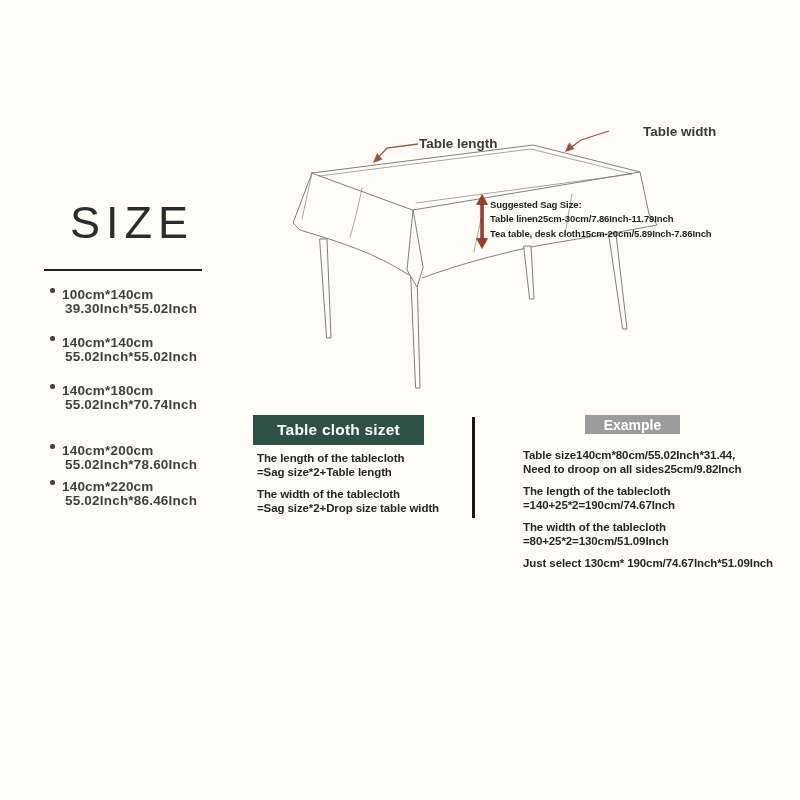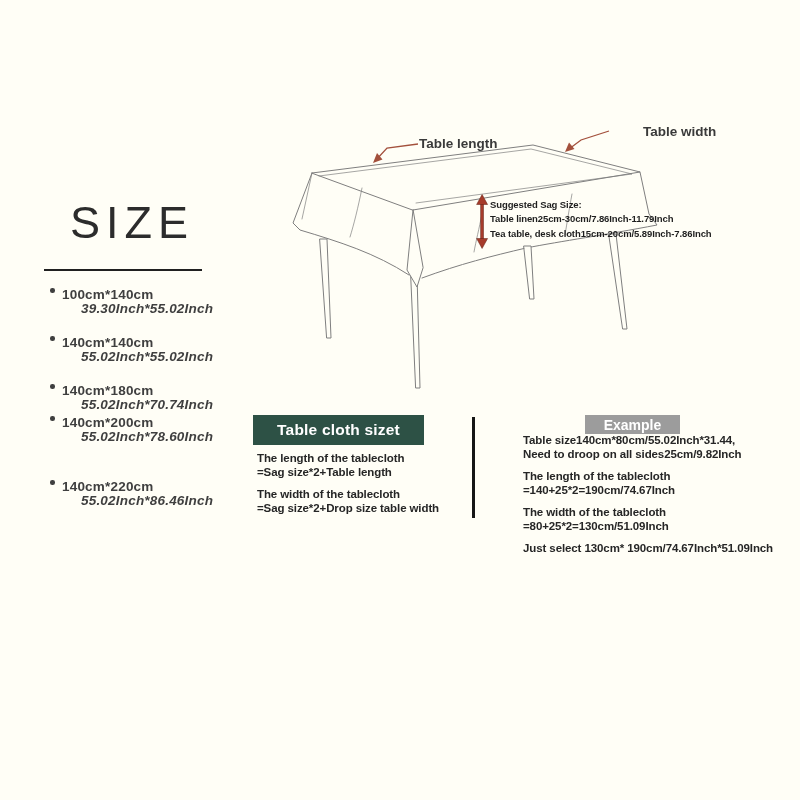--- a/index.html
+++ b/index.html
@@ -12,21 +12,21 @@
   .size-title{
     position:absolute;left:43px;top:197px;
     font-size:45px;font-weight:400;letter-spacing:6px;color:#2c2c2c;margin-left:27px;
   }
   .size-underline{position:absolute;left:44px;top:269px;width:158px;height:2.4px;background:#202020;}
   .size-item{
     position:absolute;left:62px;color:#3f3f3f;
     font-size:13.5px;font-weight:700;line-height:13.5px;letter-spacing:0.2px;white-space:nowrap;
   }
   .size-item .dot{position:absolute;left:-12px;top:0;width:4.5px;height:4.5px;border-radius:50%;background:#3f3f3f;}
-  .size-item .inch-line{margin-left:19px;font-style:italic;}
+  .size-item .inch-line{margin-left:3px;}
   
   .diagram-svg{position:absolute;left:270px;top:118px;}
   .line{stroke:var(--dline,#7f7f7f);fill:none;stroke-width:1;stroke-linejoin:round;stroke-linecap:round;}
   .fillbg{fill:var(--bg,#fffef6);}
   .thin{stroke-width:0.7;}
   .red{fill:var(--red,#a63b2a);stroke:#5f1f12;stroke-width:0.5;}
   .leader{stroke:var(--brown,#a3503c);stroke-width:1.3;fill:none;}
   .leadhead{fill:var(--brown,#a3503c);stroke:none;}
   .dlabel{position:absolute;font-size:13.5px;font-weight:600;color:#3a3a3a;white-space:nowrap;}
   .label-length{left:419px;top:136px;}
@@ -40,21 +40,21 @@
     position:absolute;display:flex;align-items:center;justify-content:center;
     color:#ffffff;font-weight:700;white-space:nowrap;
   }
   .green-box{left:253px;top:415px;width:171px;height:30px;background:var(--green,#2d5145);font-size:15.5px;letter-spacing:0.2px;}
   .gray-box{left:585px;top:415px;width:95px;height:19px;background:var(--gray,#9c9c9c);font-size:14px;}
   .text-block{
     position:absolute;font-size:11.5px;font-weight:600;color:#262626;
     line-height:14px;letter-spacing:-0.1px;white-space:nowrap;
   }
   .formula-body{left:257px;top:451px;}
-  .example-body{left:523px;top:433px;}
+  .example-body{left:523px;top:448px;}
   .text-block p{margin:0 0 8px 0;}
   .example-body p.last{margin-top:4px;text-align:right;}
   .divider{position:absolute;left:472px;top:417px;width:3px;height:101px;background:#161616;}
 </style>
 </head>
 <body>
 
 <div class="canvas">
 
   <div>
@@ -69,21 +69,21 @@
     <div class="size-item" style="top:336px;">
       <span class="dot"></span>
       <div>140cm*140cm</div>
       <div class="inch-line">55.02Inch*55.02Inch</div>
     </div>
     <div class="size-item" style="top:384px;">
       <span class="dot"></span>
       <div>140cm*180cm</div>
       <div class="inch-line">55.02Inch*70.74Inch</div>
     </div>
-    <div class="size-item" style="top:416px;">
+    <div class="size-item" style="top:444px;">
       <span class="dot"></span>
       <div>140cm*200cm</div>
       <div class="inch-line">55.02Inch*78.60Inch</div>
     </div>
     <div class="size-item" style="top:480px;">
       <span class="dot"></span>
       <div>140cm*220cm</div>
       <div class="inch-line">55.02Inch*86.46Inch</div>
     </div>
   </div>

